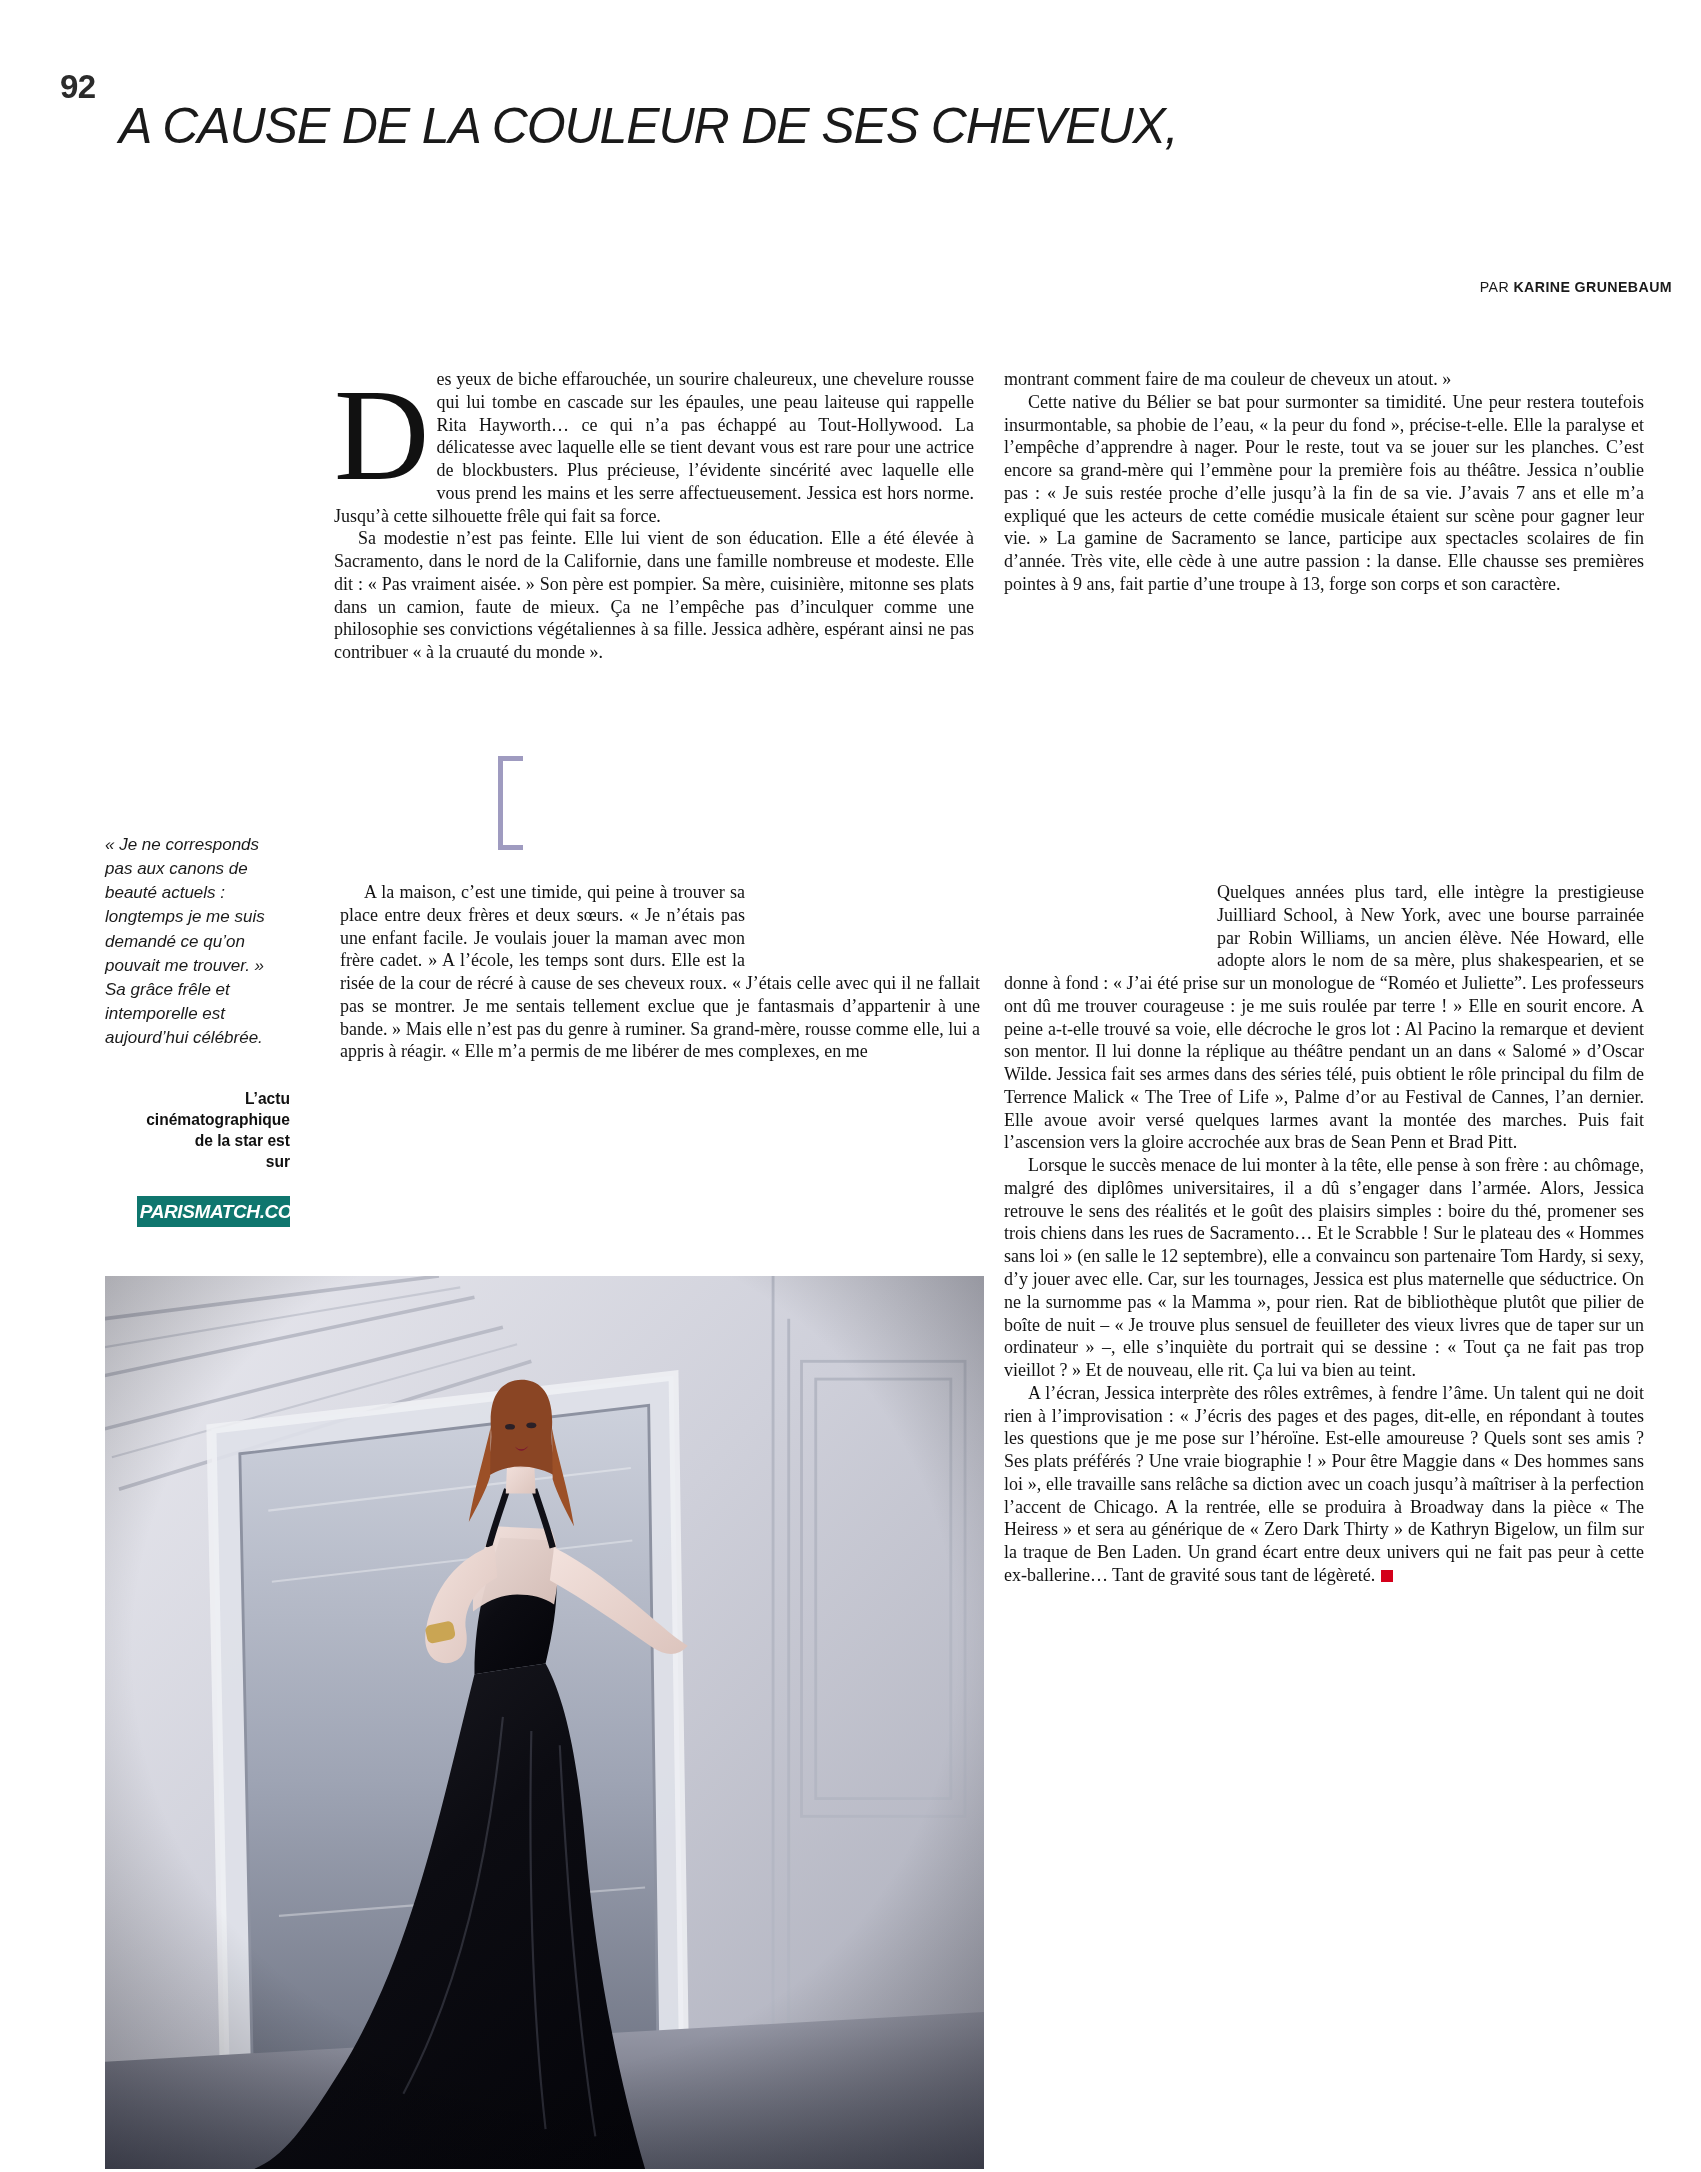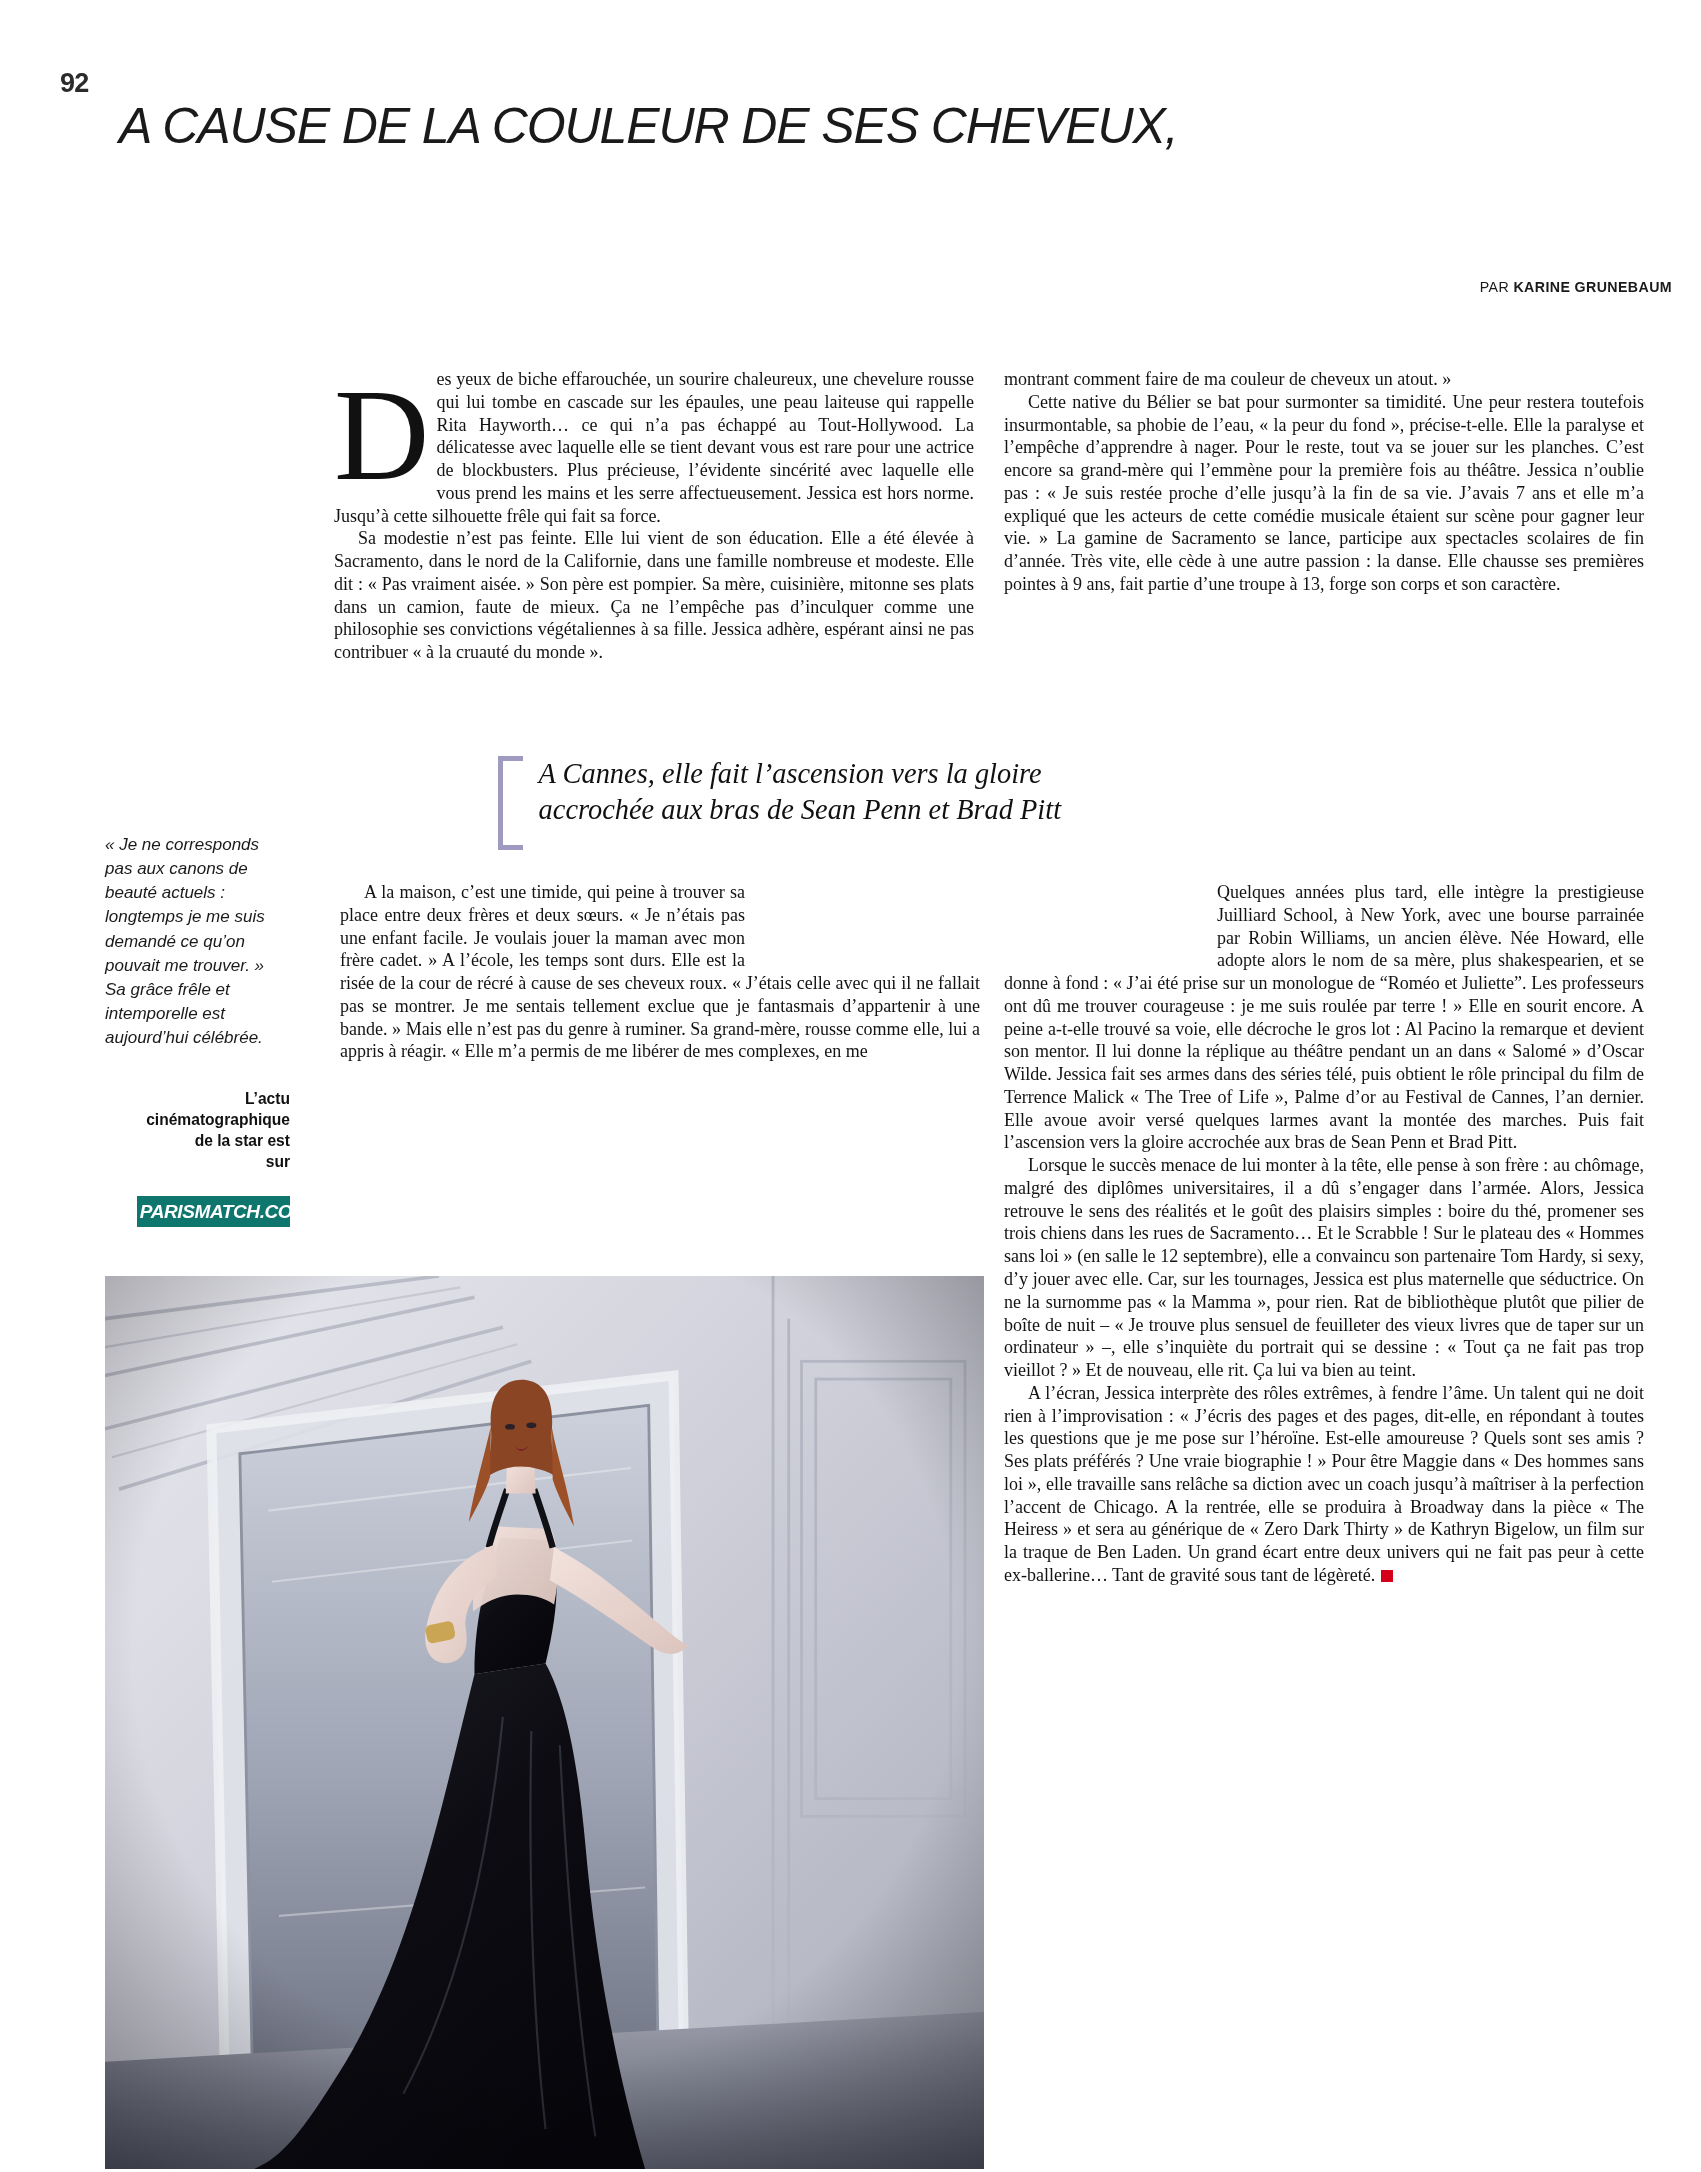--- a/index.html
+++ b/index.html
@@ -15,21 +15,21 @@
     color: #111;
     overflow: hidden;
   }
 
   
   .page-number {
     position: absolute;
     left: 60px;
     top: 68px;
     font-family: "Liberation Sans", sans-serif;
-    font-size: 27px;
+    font-size: 33px;
     font-weight: 700;
     color: #2b2b2b;
     letter-spacing: -0.7px;
   }
 
   
   .headline {
     position: absolute;
     left: 119px;
     top: 100px;
@@ -331,18 +331,14 @@
 
 <div class="col" id="col4">
   <div class="notch" style="float:left;clear:left;width:213px;height:85px;"></div>
   <p class="noindent"><span>Quelques années plus tard, elle intègre la prestigieuse Juilliard School, à New York, avec une bourse parrainée par Robin Williams, un ancien élève. Née Howard, elle adopte alors le nom de sa mère, plus shakespearien, et se donne à fond : « J’ai été prise sur un monologue de “Roméo et Juliette”. Les professeurs ont dû me trouver courageuse : je me suis roulée par terre ! » Elle en sourit encore. A peine a-t-elle trouvé sa voie, elle décroche le gros lot : Al Pacino la remarque et devient son mentor. Il lui donne la réplique au théâtre pendant un an dans « Salomé » d’Oscar Wilde. Jessica fait ses armes dans des séries télé, puis obtient le rôle principal du film de Terrence Malick « The Tree of Life », Palme d’or au Festival de Cannes, l’an dernier. Elle avoue avoir versé quelques larmes avant la montée des marches. Puis fait l’ascension vers la gloire accrochée aux bras de Sean Penn et Brad Pitt.</span></p>
   <p><span>Lorsque le succès menace de lui monter à la tête, elle pense à son frère : au chômage, malgré des diplômes universitaires, il a dû s’engager dans l’armée. Alors, Jessica retrouve le sens des réalités et le goût des plaisirs simples : boire du thé, promener ses trois chiens dans les rues de Sacramento… Et le Scrabble ! Sur le plateau des « Hommes sans loi » (en salle le 12 septembre), elle a convaincu son partenaire Tom Hardy, si sexy, d’y jouer avec elle. Car, sur les tournages, Jessica est plus maternelle que séductrice. On ne la surnomme pas « la Mamma », pour rien. Rat de bibliothèque plutôt que pilier de boîte de nuit – « Je trouve plus sensuel de feuilleter des vieux livres que de taper sur un ordinateur » –, elle s’inquiète du portrait qui se dessine : « Tout ça ne fait pas trop vieillot ? » Et de nouveau, elle rit. Ça lui va bien au teint.</span></p>
   <p><span>A l’écran, Jessica interprète des rôles extrêmes, à fendre l’âme. Un talent qui ne doit rien à l’improvisation : « J’écris des pages et des pages, dit-elle, en répondant à toutes les questions que je me pose sur l’héroïne. Est-elle amoureuse ? Quels sont ses amis ? Ses plats préférés ? Une vraie biographie ! » Pour être Maggie dans « Des hommes sans loi », elle travaille sans relâche sa diction avec un coach jusqu’à maîtriser à la perfection l’accent de Chicago. A la rentrée, elle se produira à Broadway dans la pièce « The Heiress » et sera au générique de « Zero Dark Thirty » de Kathryn Bigelow, un film sur la traque de Ben Laden. Un grand écart entre deux univers qui ne fait pas peur à cette ex-ballerine… Tant de gravité sous tant de légèreté.</span><span class="endmark"></span></p>
 </div>
 
 <div class="pullquote-center">
   <div class="pq-bracket"></div>
-  <div class="pq-text">
-    <div>A Cannes, elle fait l’ascension vers la gloire</div>
-    <div>accrochée aux bras de Sean Penn et Brad Pitt</div>
-  </div>
 </div>
 
 
 </body></html>

